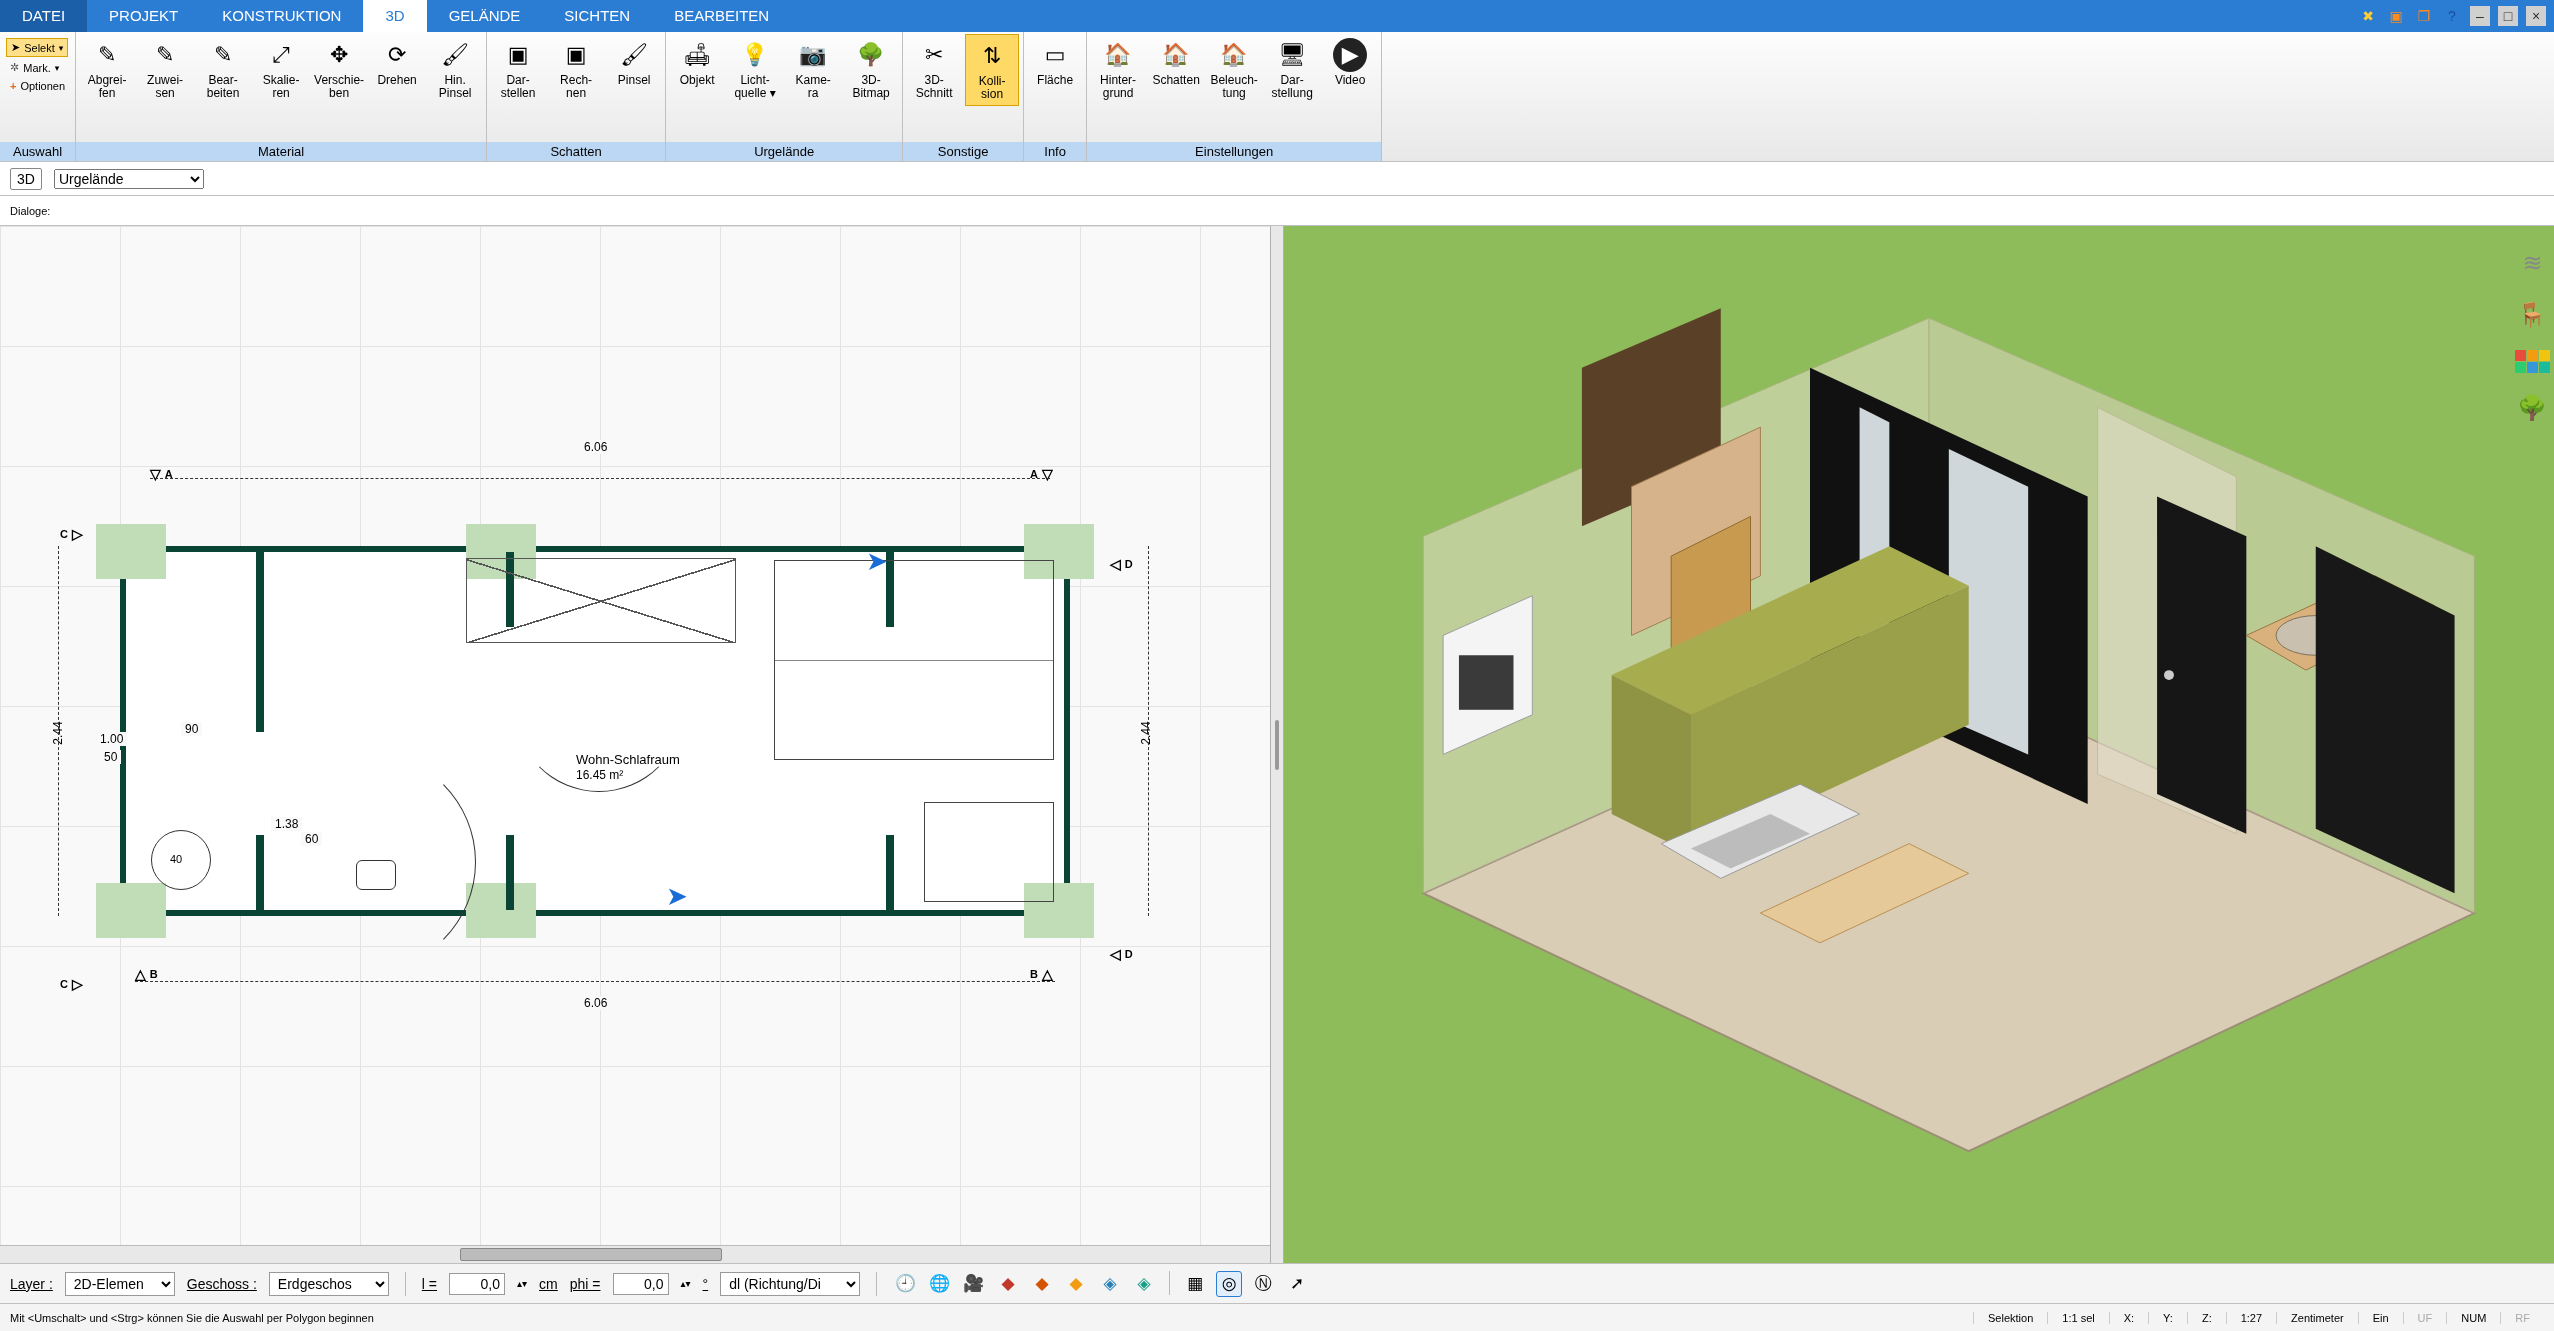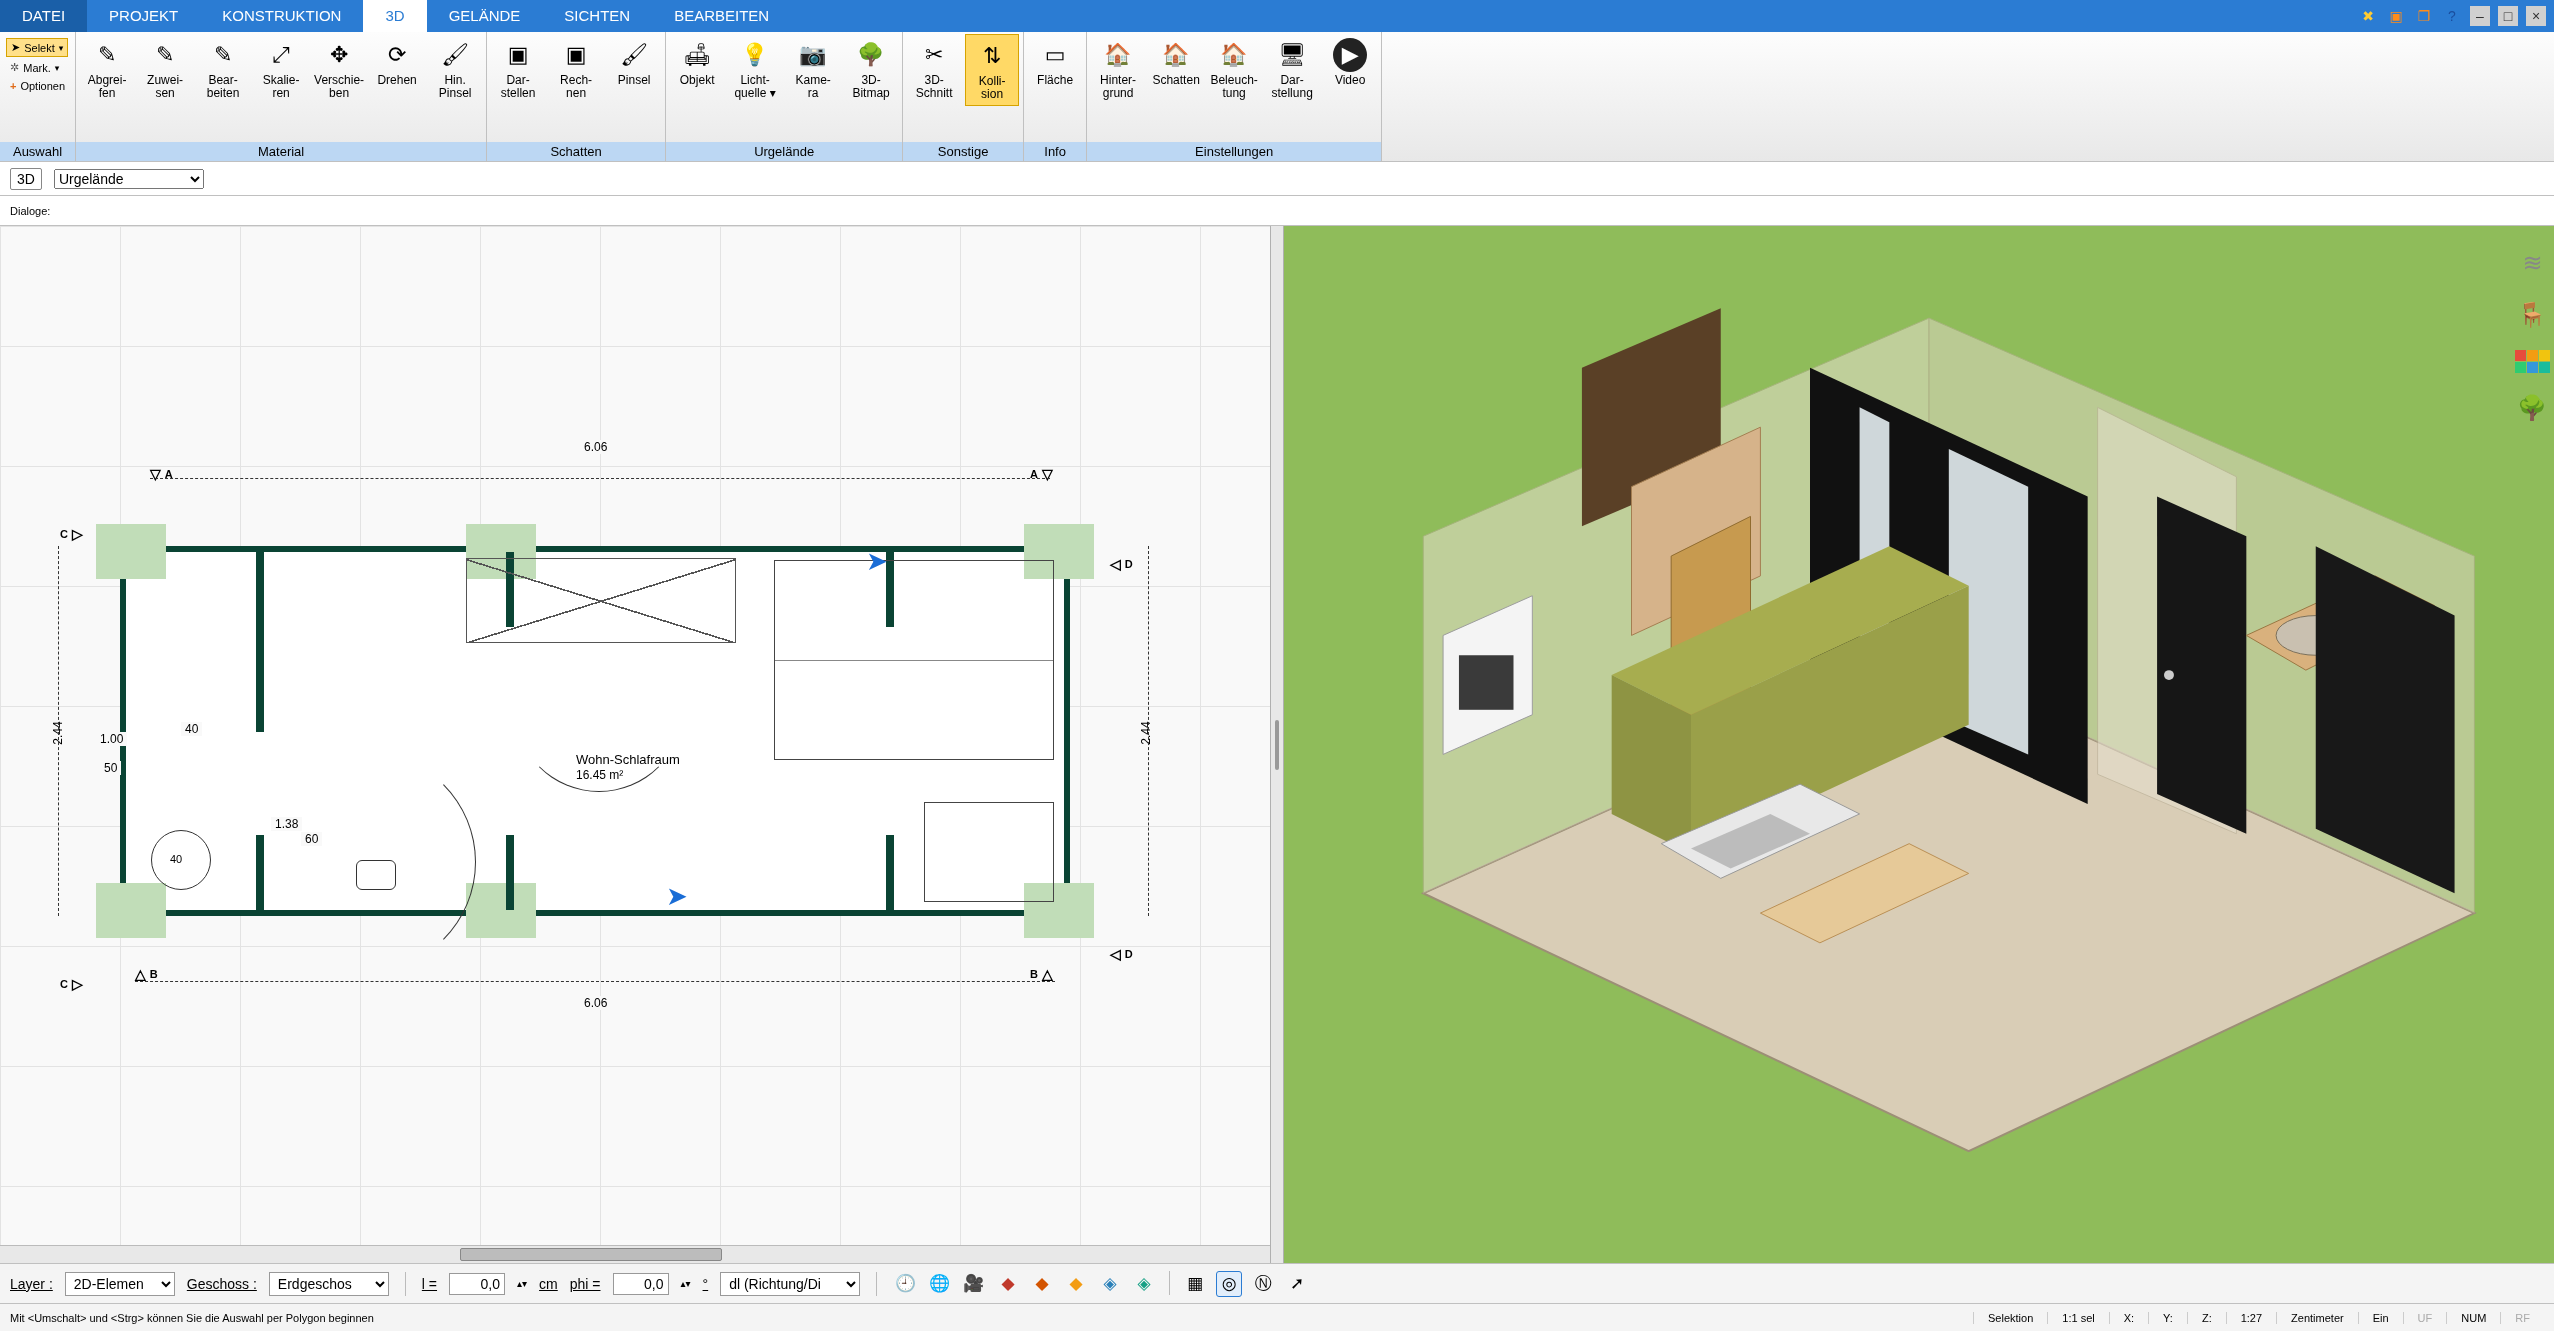--- a/index.html
+++ b/index.html
@@ -363,22 +363,22 @@
       <div class="fixture"></div>
       <div class="door-arc d1"></div>
       <div class="door-arc d2"></div>
       <div class="wc"></div>
       <div class="sink"></div>
       <div class="room-label">Wohn-Schlafraum</div>
       <div class="room-area">16.45 m²</div>
       <div class="arrow-blue ab1">➤</div>
       <div class="arrow-blue ab2">➤</div>
       <div class="dim-label" style="left:-30px;top:180px">1.00</div>
-      <div class="dim-label" style="left:-26px;top:209px">50</div>
-      <div class="dim-label" style="left:55px;top:170px">40</div>
+      <div class="dim-label" style="left:-26px;top:198px">50</div>
+      <div class="dim-label" style="left:55px;top:170px">90</div>
       <div class="dim-label" style="left:145px;top:265px">1.38</div>
       <div class="dim-label" style="left:175px;top:280px">60</div>
     </div>
     <div class="scroll-h"></div>
   </div>
 
   <div class="splitter"></div>
 
   <div class="pane-3d">
     <div class="grass"></div>

